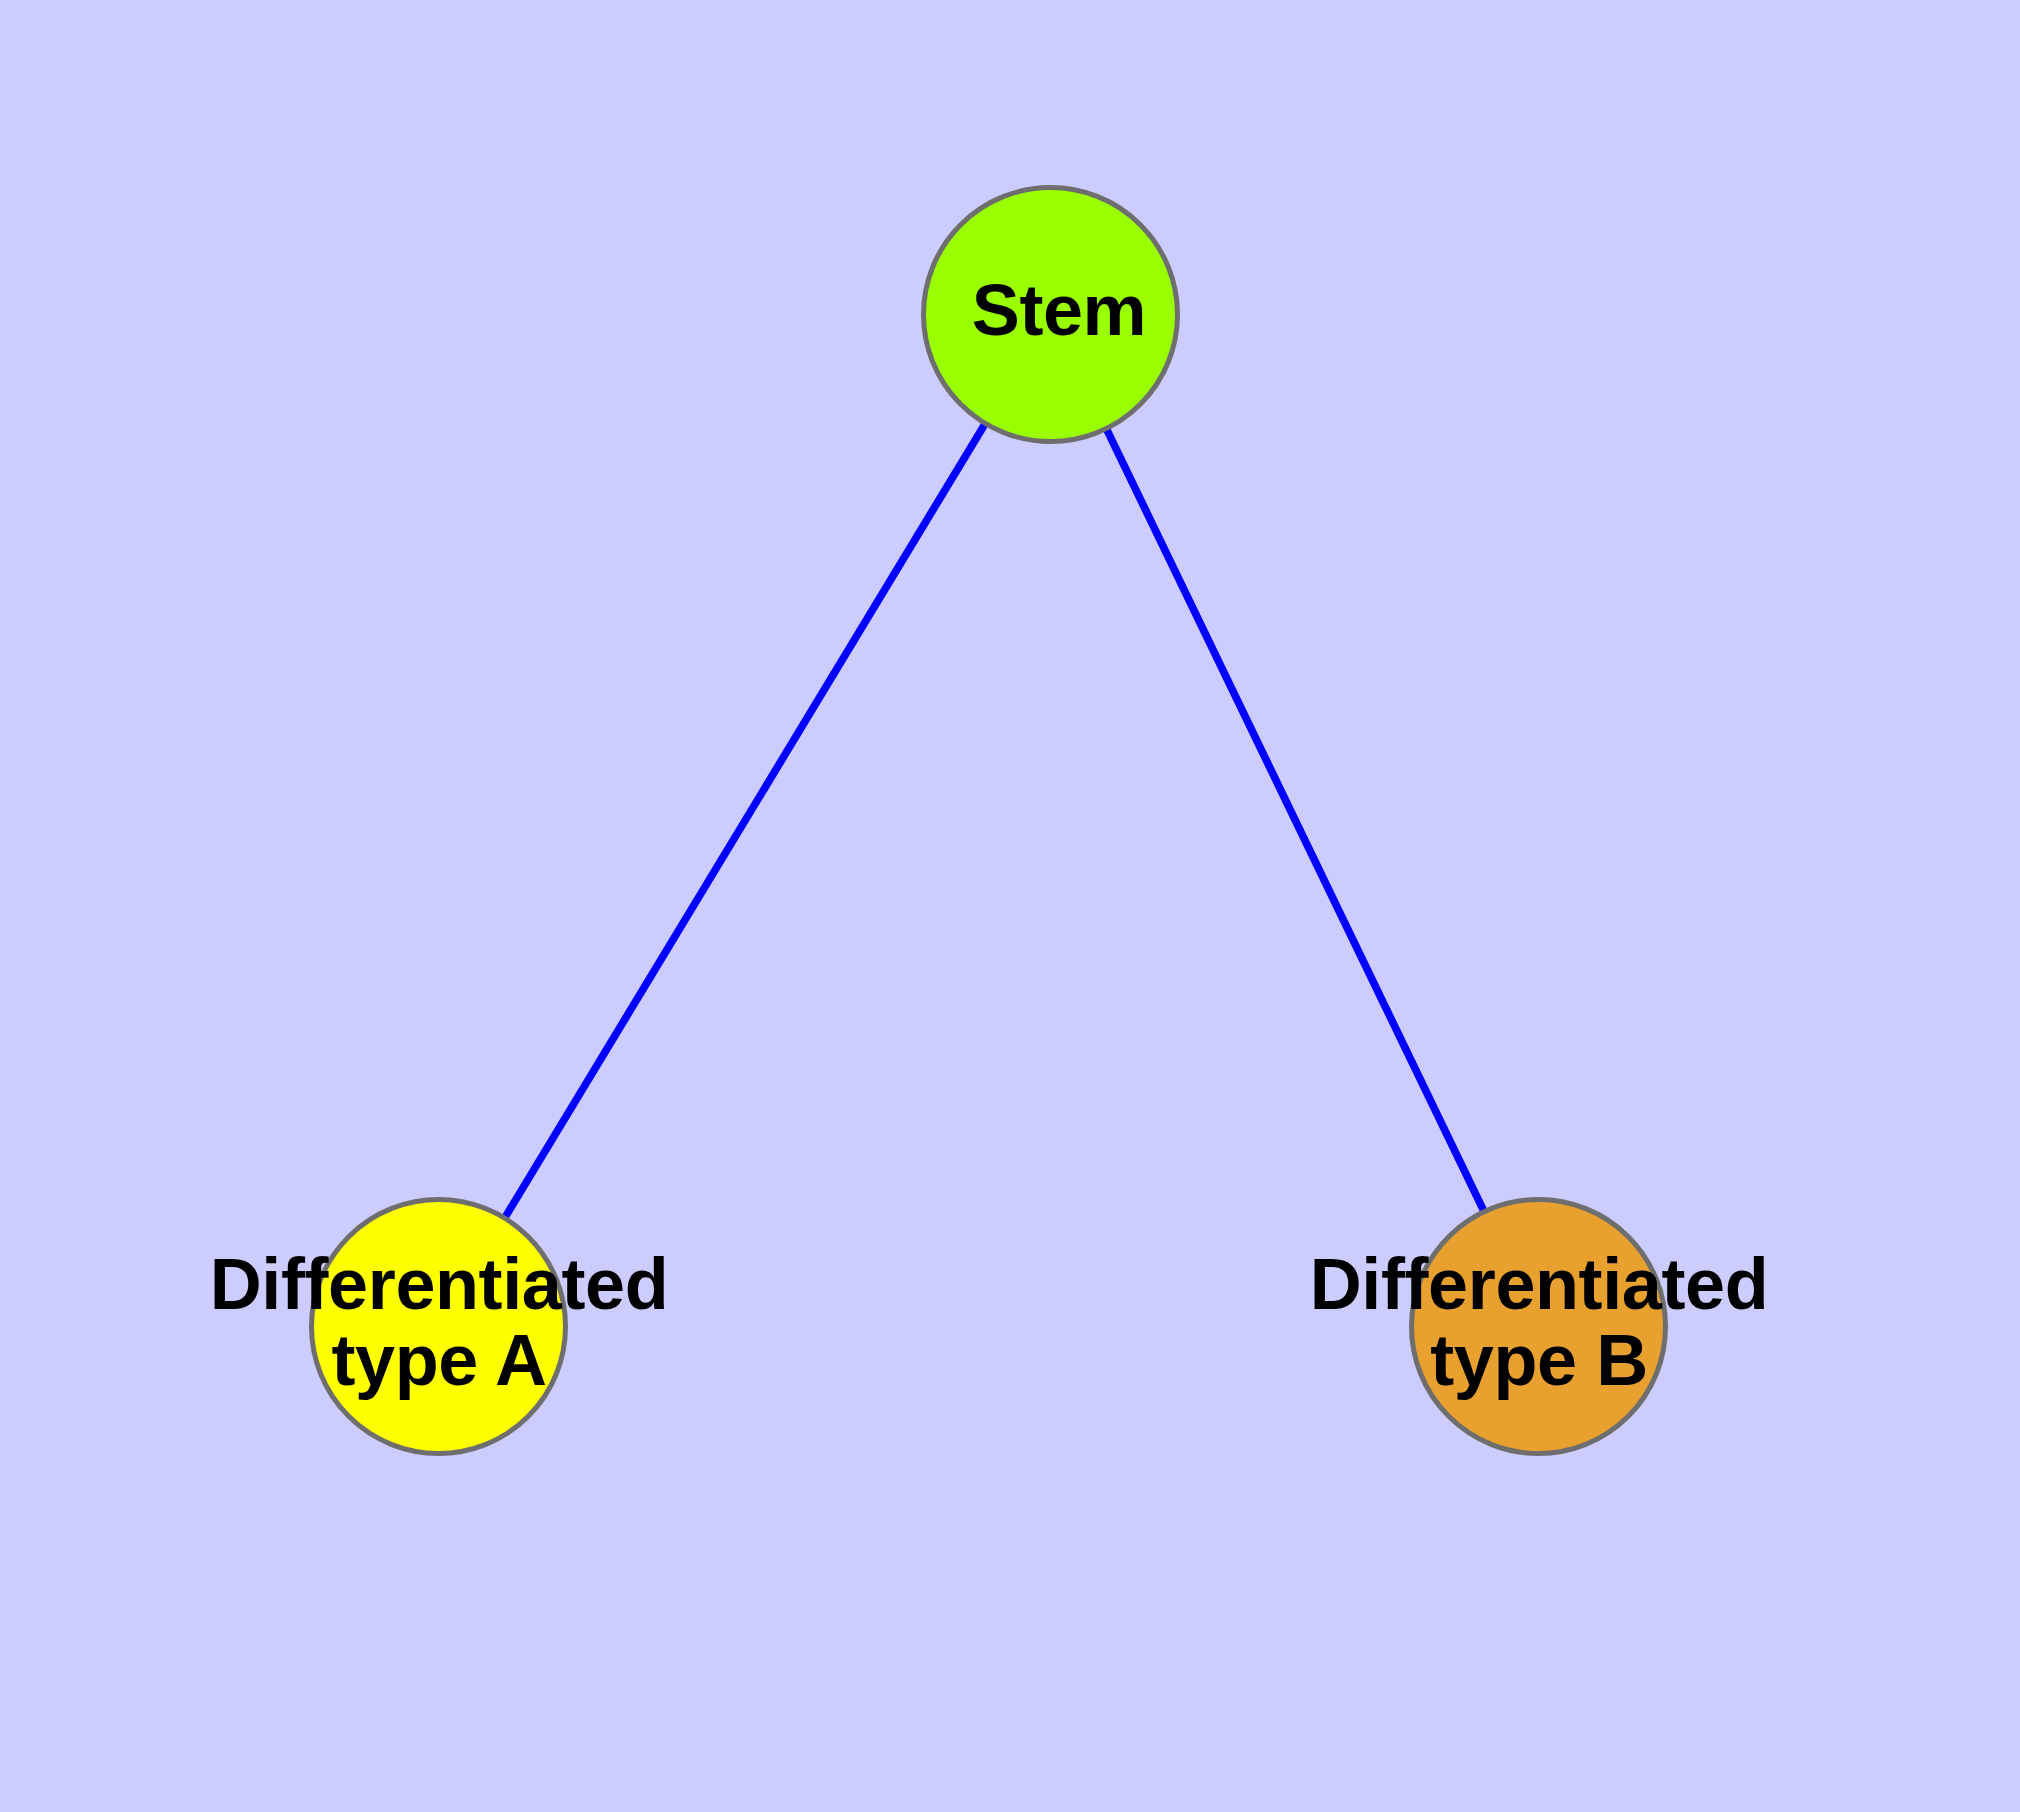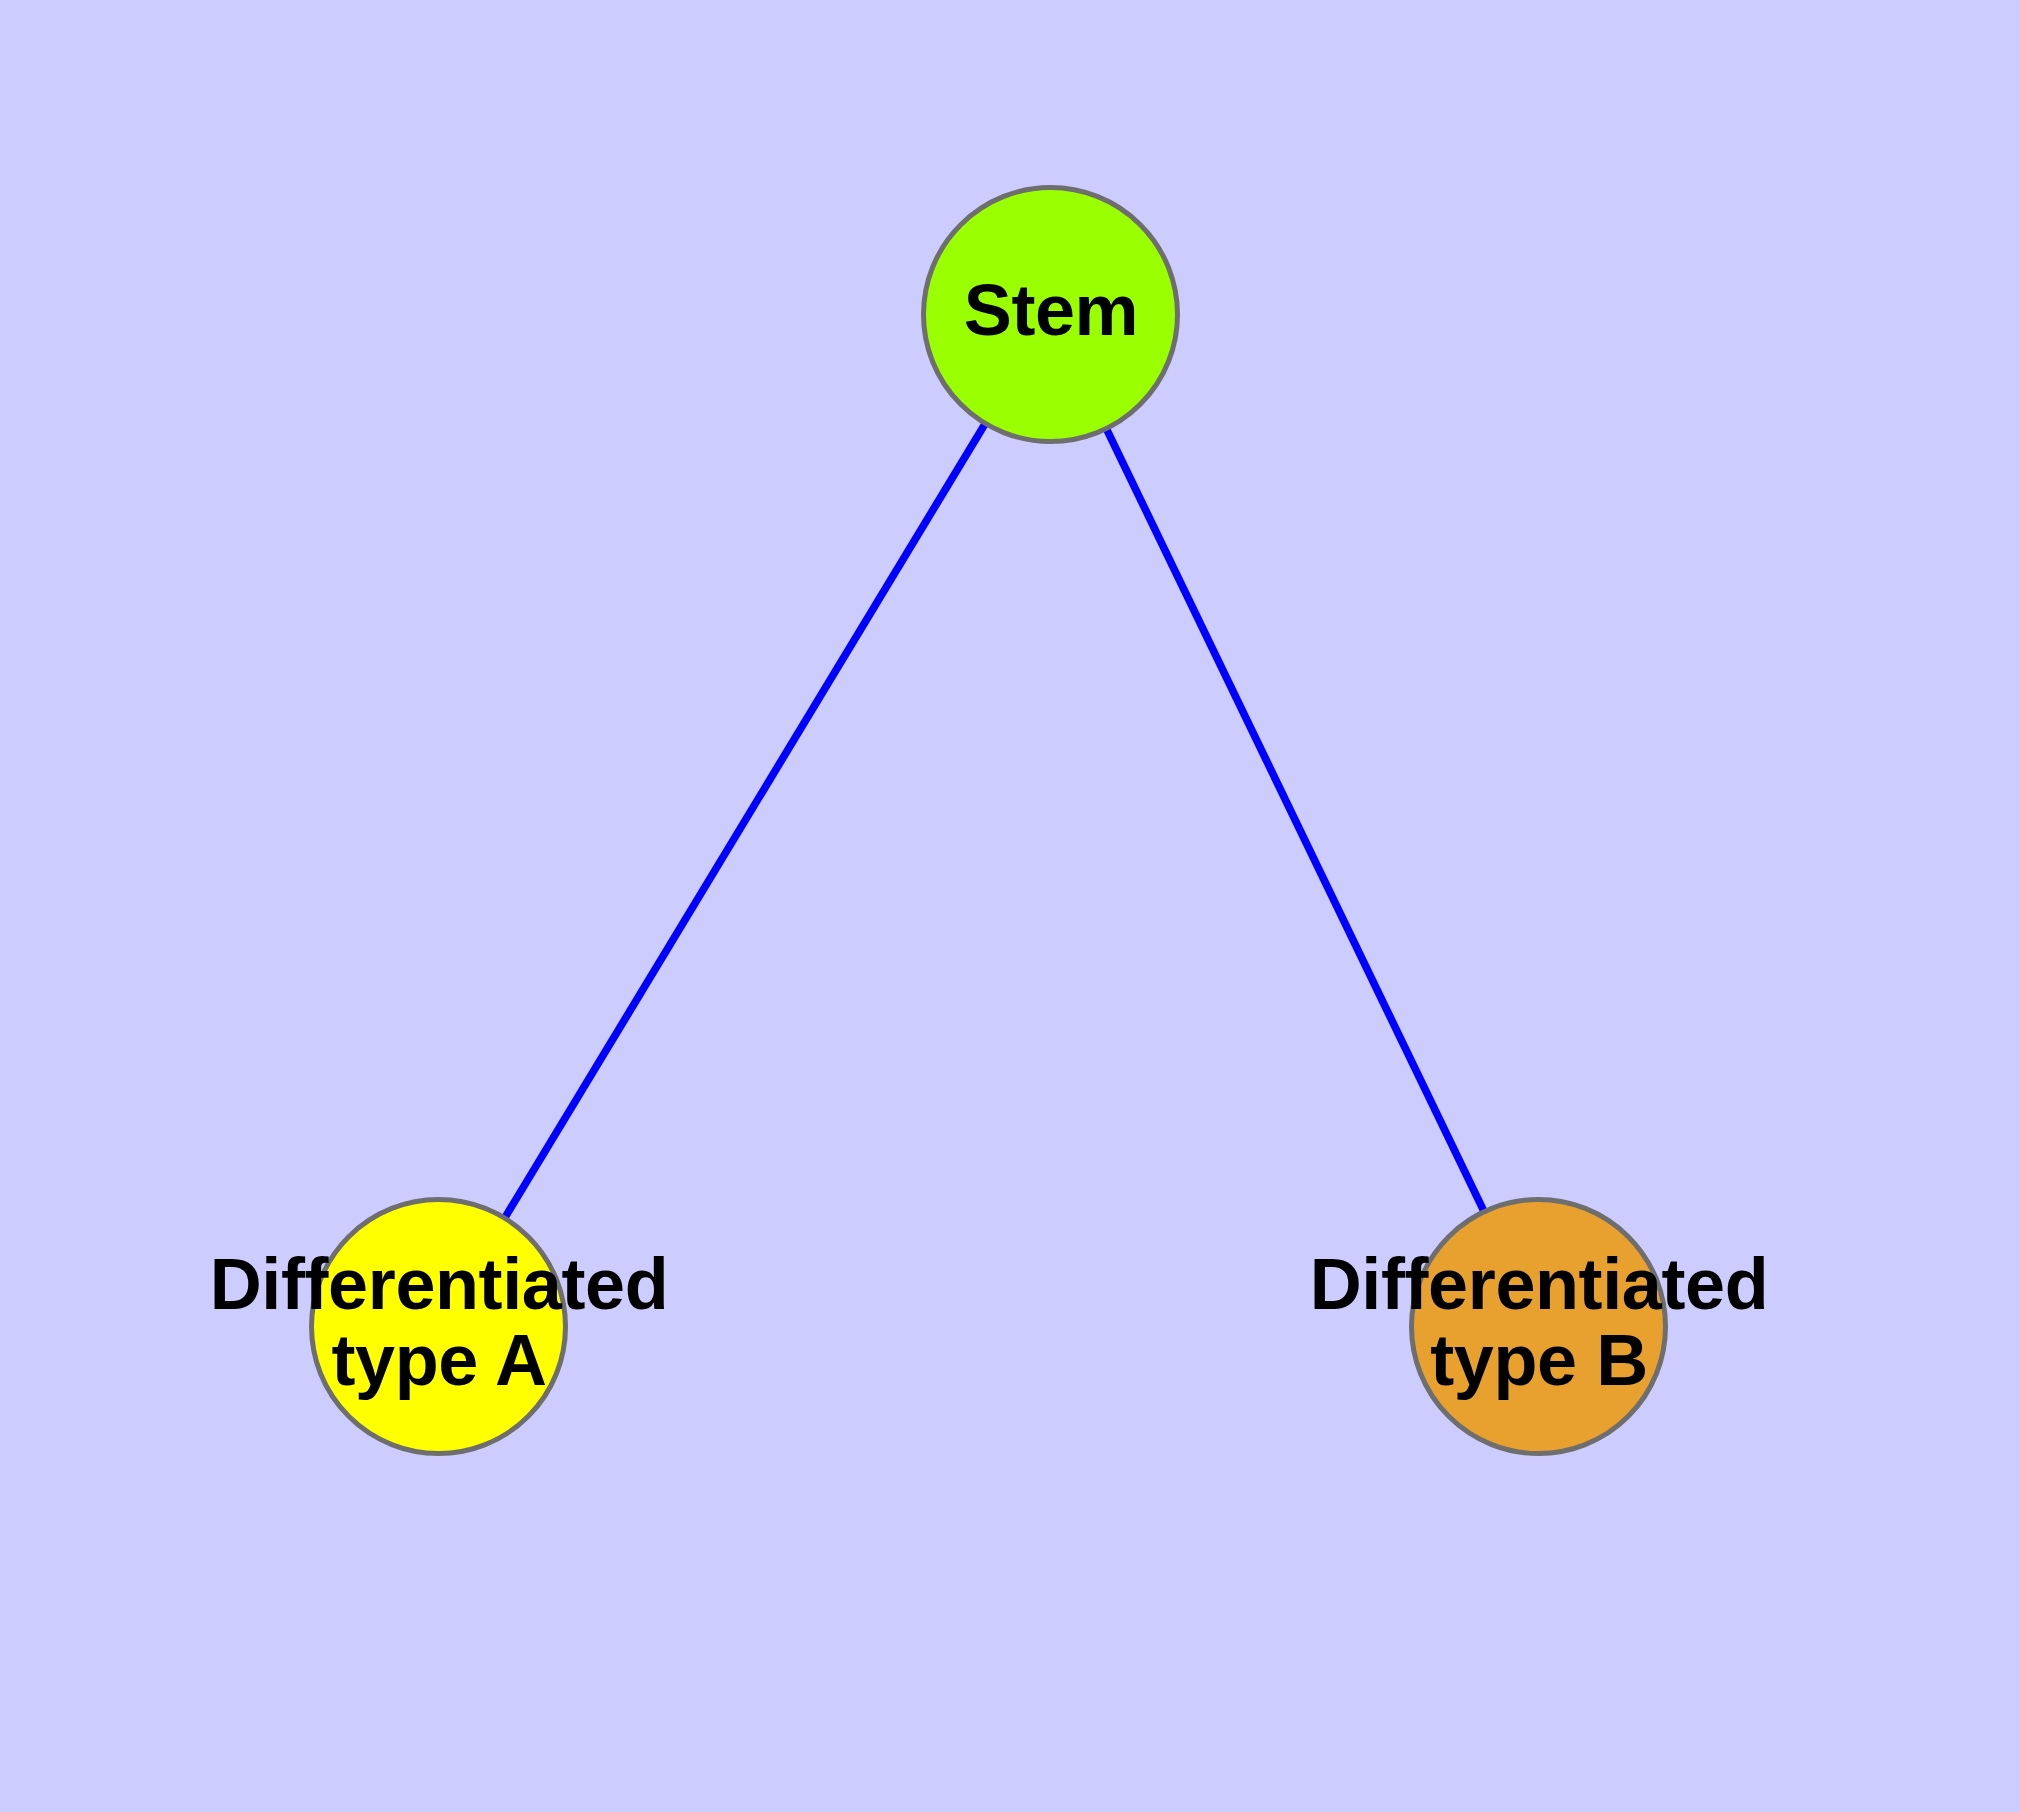--- a/index.html
+++ b/index.html
@@ -46,21 +46,21 @@
 
 <div id="canvas" style="width: 2021px; height: 1812px; background: rgb(204, 204, 255);">
 
   <svg id="graph-svg" viewBox="0 0 2384 2138" xmlns="http://www.w3.org/2000/svg" preserveAspectRatio="none" aria-hidden="true" style="width: 2021px; height: 1812px;">
       <line x1="1161.8659939869294" y1="500.2133008027789" x2="596.1340060130707" y2="1435.786699197221" stroke="#0000ff" stroke-width="9" stroke-linecap="butt"></line>
       <line x1="1305.608881950122" y1="507.00174487577345" x2="1750.391118049878" y2="1428.9982551242265" stroke="#0000ff" stroke-width="9" stroke-linecap="butt"></line>
     </svg>
 
   <div id="nodes-layer">
       <div class="node-circle" style="left: 921px; top: 185px; width: 259px; height: 259px; background: rgb(154, 255, 0); border-color: rgb(110, 110, 110); border-width: 5.1px;"></div>
-      <div class="node-label" style="font-size: 72px; color: rgb(0, 0, 0); left: 288px; width: 1526px; top: 272px;">
+      <div class="node-label" style="font-size: 72px; color: rgb(0, 0, 0); left: 296px; width: 1526px; top: 272px;">
         <div>Stem</div>
       </div>
       <div class="node-circle" style="left: 309px; top: 1197px; width: 259px; height: 259px; background: rgb(255, 255, 0); border-color: rgb(110, 110, 110); border-width: 5.1px;"></div>
       <div class="node-label" style="font-size: 72px; color: rgb(0, 0, 0); left: -324px; width: 1526px; top: 1246px;">
         <div>Differentiated</div>
         <div>type A</div>
       </div>
       <div class="node-circle" style="left: 1409px; top: 1197px; width: 259px; height: 259px; background: rgb(232, 161, 46); border-color: rgb(110, 110, 110); border-width: 5.1px;"></div>
       <div class="node-label" style="font-size: 72px; color: rgb(0, 0, 0); left: 776px; width: 1526px; top: 1246px;">
         <div>Differentiated</div>

